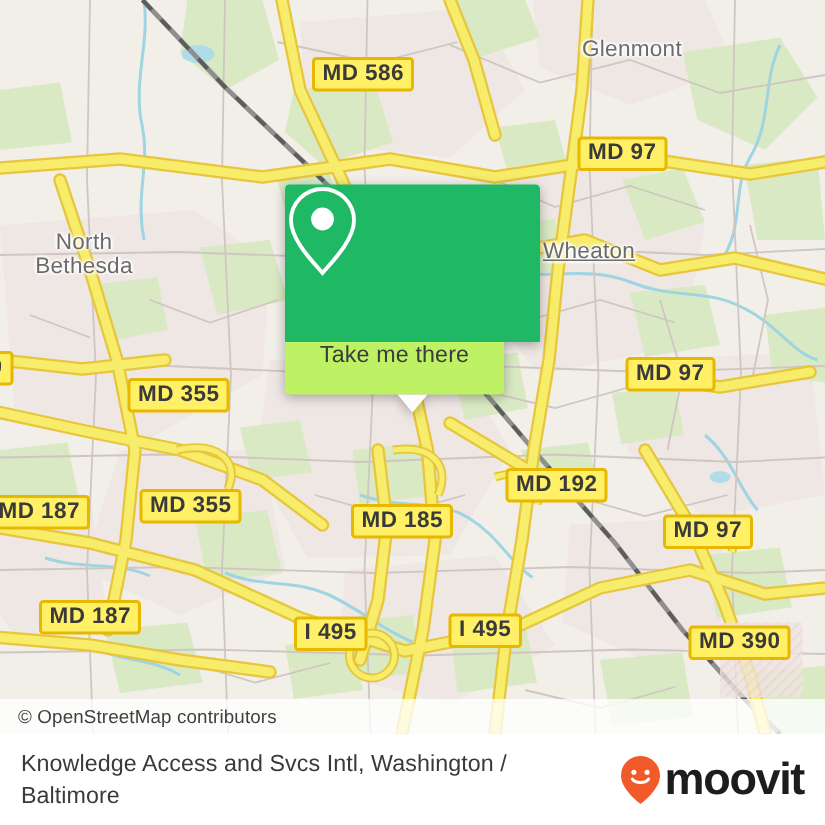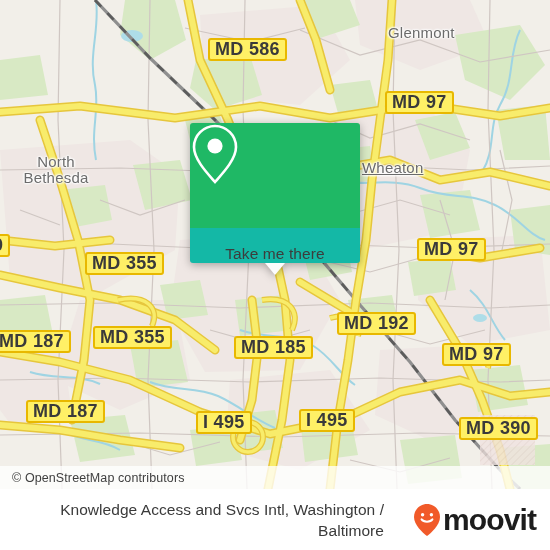--- a/index.html
+++ b/index.html
@@ -18,59 +18,59 @@
   .place{
     position:absolute;color:#6b6b6b;font-size:15px;font-weight:400;
     letter-spacing:.2px;text-align:center;line-height:16px;
     text-shadow:0 0 3px #fff,0 0 3px #fff,0 0 2px #fff,1px 0 2px #fff,-1px 0 2px #fff;
     white-space:pre;pointer-events:none;
   }
 
   
   .shield{
     position:absolute;background:#FFF066;border:2px solid #E8B800;border-radius:3px;
-    color:#3a3a3a;font-size:18px;font-weight:700;line-height:14px;
+    color:#3a3a3a;font-size:15px;font-weight:700;line-height:14px;
     padding:2px 5px 3px 5px;white-space:nowrap;letter-spacing:.3px;
   }
 
   
   .card{
     position:absolute;left:190px;top:123px;width:170px;height:140px;
     border-radius:3px;overflow:visible;
     filter:drop-shadow(0 2px 4px rgba(0,0,0,.30));
   }
   .card-green{
     position:absolute;left:0;top:0;width:170px;height:105px;
     background:#1FB865;border-radius:3px 3px 0 0;
     display:flex;align-items:center;justify-content:center;
   }
   .card-white{
-    position:absolute;left:0;top:105px;width:170px;height:35px;
-    background:#14b8a6;border-radius:0 0 3px 3px;
-    display:flex;align-items:flex-end;justify-content:center;
+    position:absolute;left:0;top:105px;width:146px;height:35px;
+    background:#bef264;border-radius:0 0 3px 3px;
+    display:flex;align-items:flex-start;justify-content:center;
   }
   .card-white span{color:#3c3c3c;font-size:15.5px;letter-spacing:.1px;}
   .card-tail{
     position:absolute;left:75px;top:140px;width:0;height:0;
     border-left:10px solid transparent;border-right:10px solid transparent;
     border-top:12px solid #FCFCFC;
   }
 
   
   .attrib{
     position:absolute;left:0;top:466px;width:550px;height:23px;
     background:rgba(255,255,255,.78);
     display:flex;align-items:center;
   }
   .attrib span{padding-left:12px;font-size:12.5px;color:#404040;letter-spacing:.1px;}
 
   
   .footer{
     position:absolute;left:0;top:489px;width:550px;height:61px;
-    background:#FFFFFF;overflow:hidden;text-align:right;
+    background:#FFFFFF;overflow:hidden;
   }
   .footer-inner{
     position:absolute;left:0;top:0;width:550px;height:61px;
     display:flex;align-items:center;justify-content:space-between;
     padding:0 14px 0 14px;box-sizing:border-box;
   }
   .footer-title{
     color:#3a3a3a;font-size:15.5px;line-height:21px;max-width:370px;
     letter-spacing:.05px;
   }

